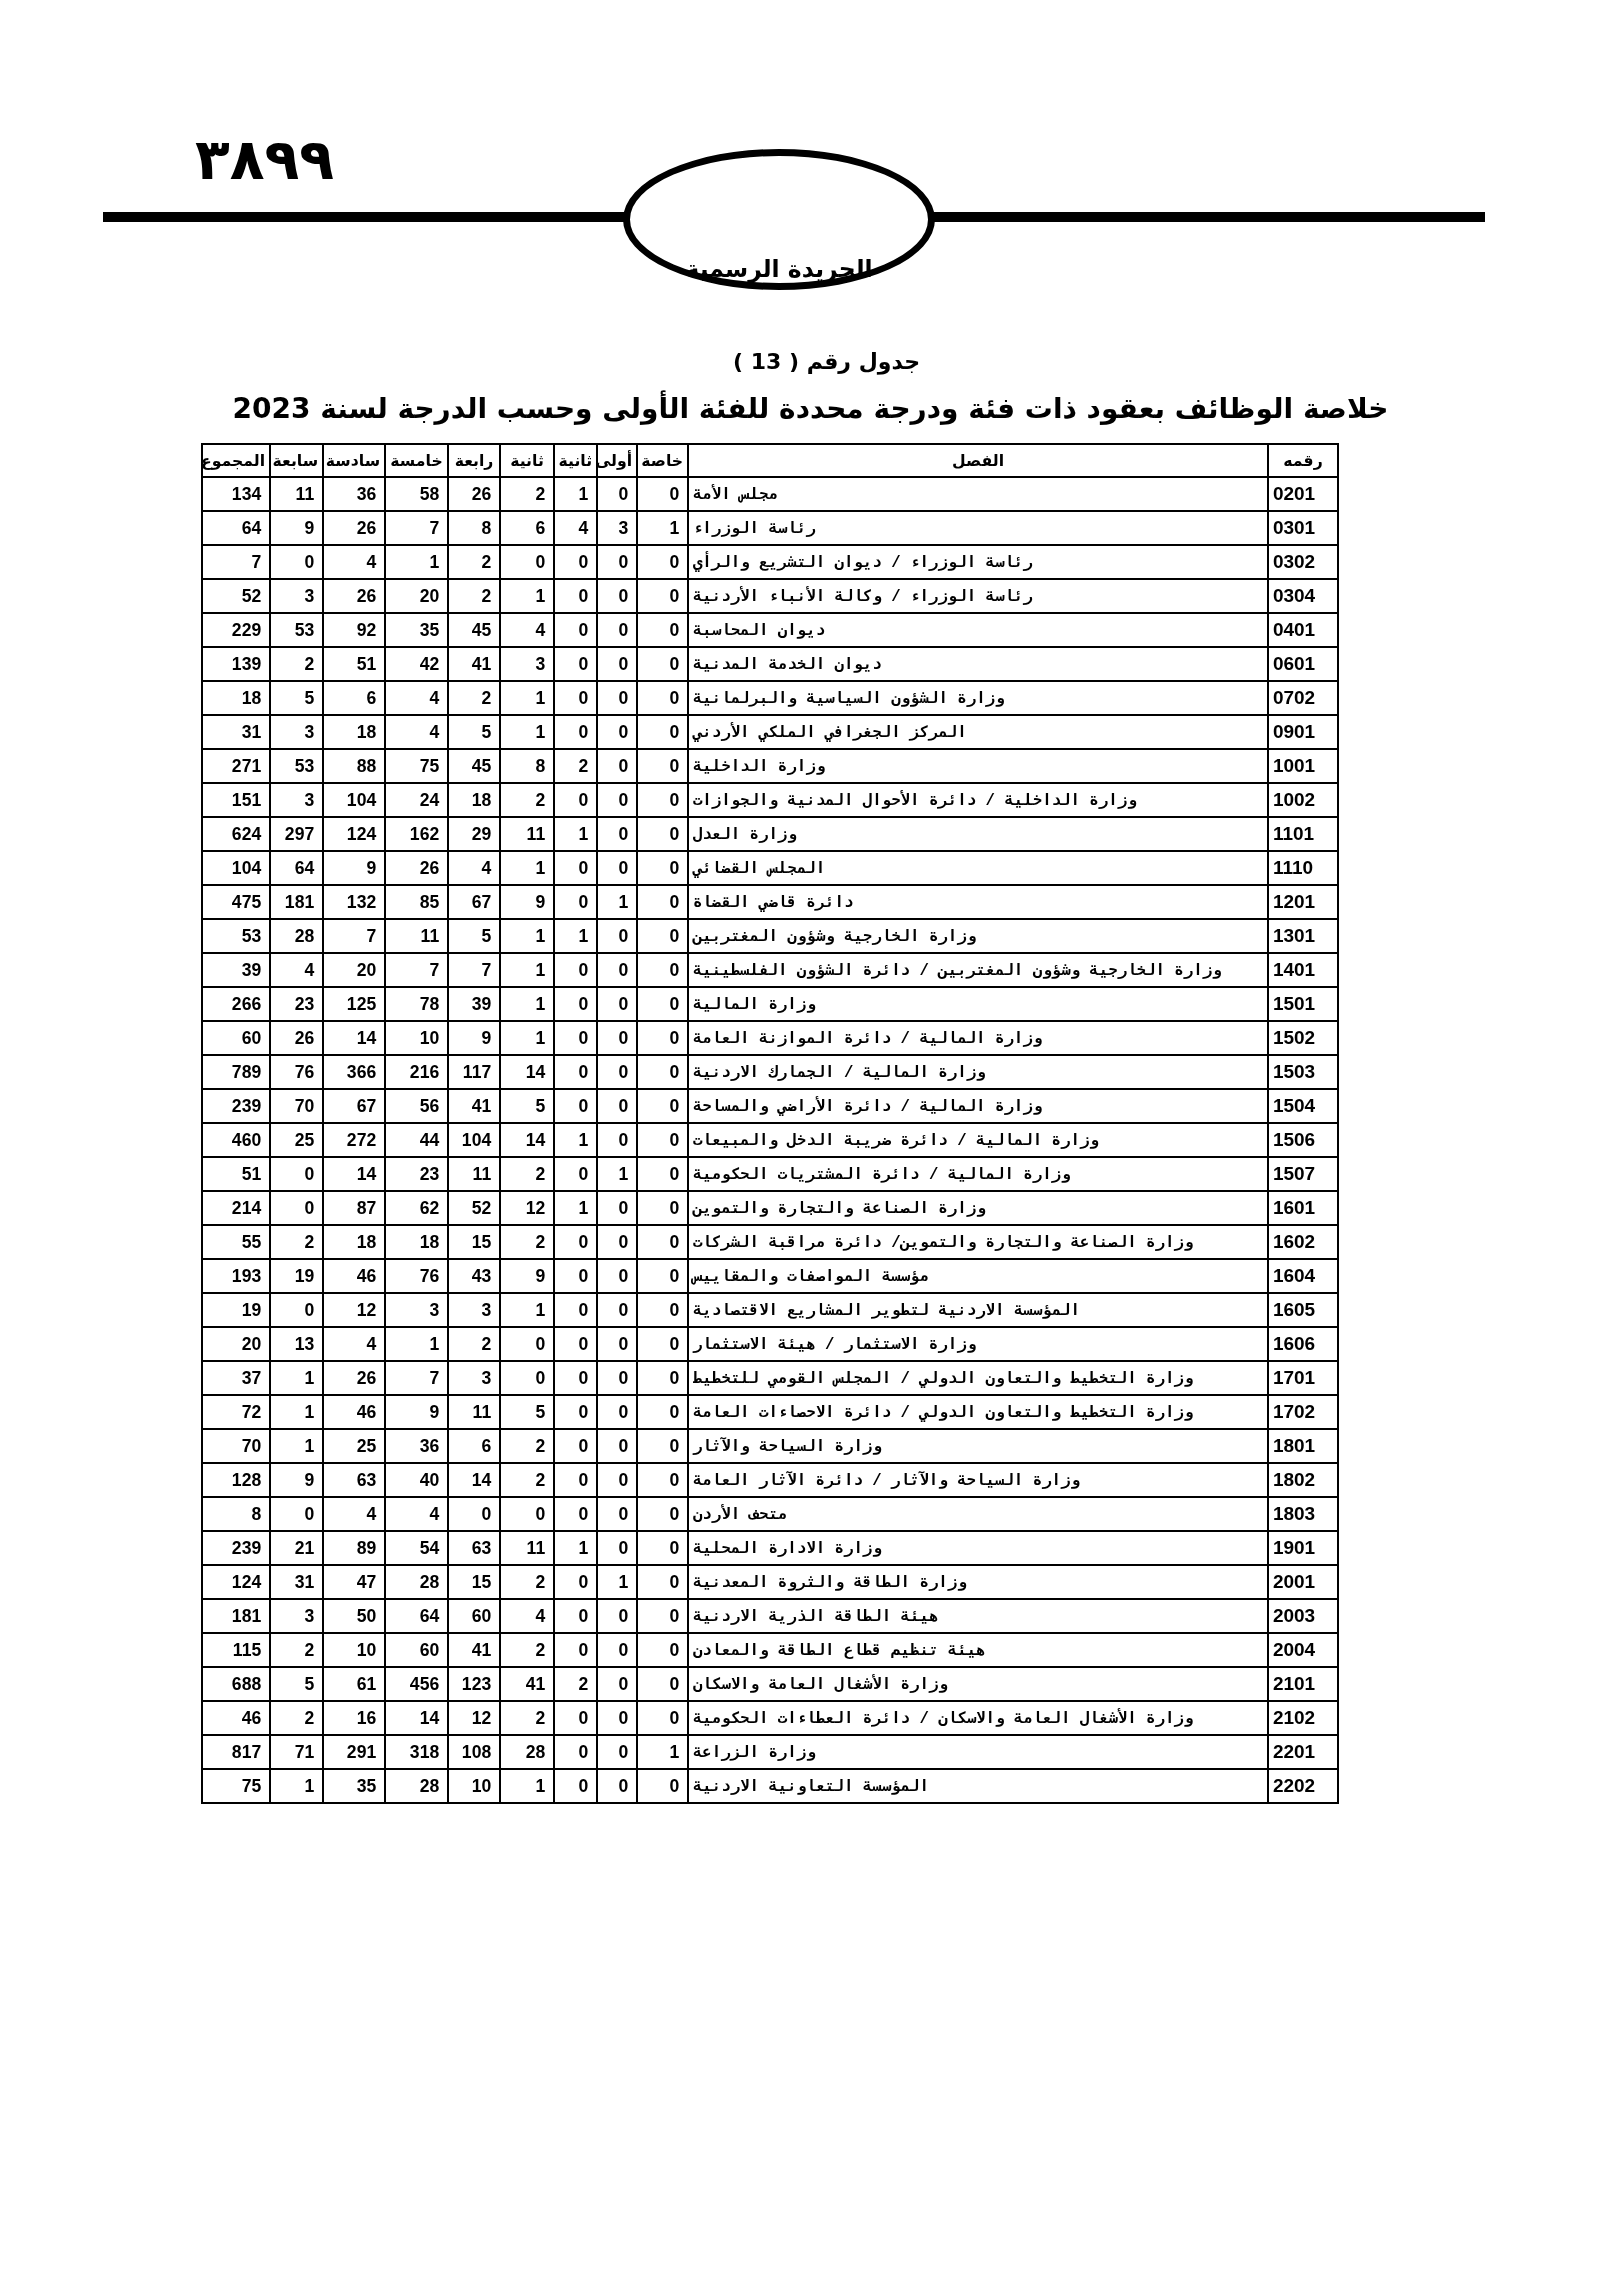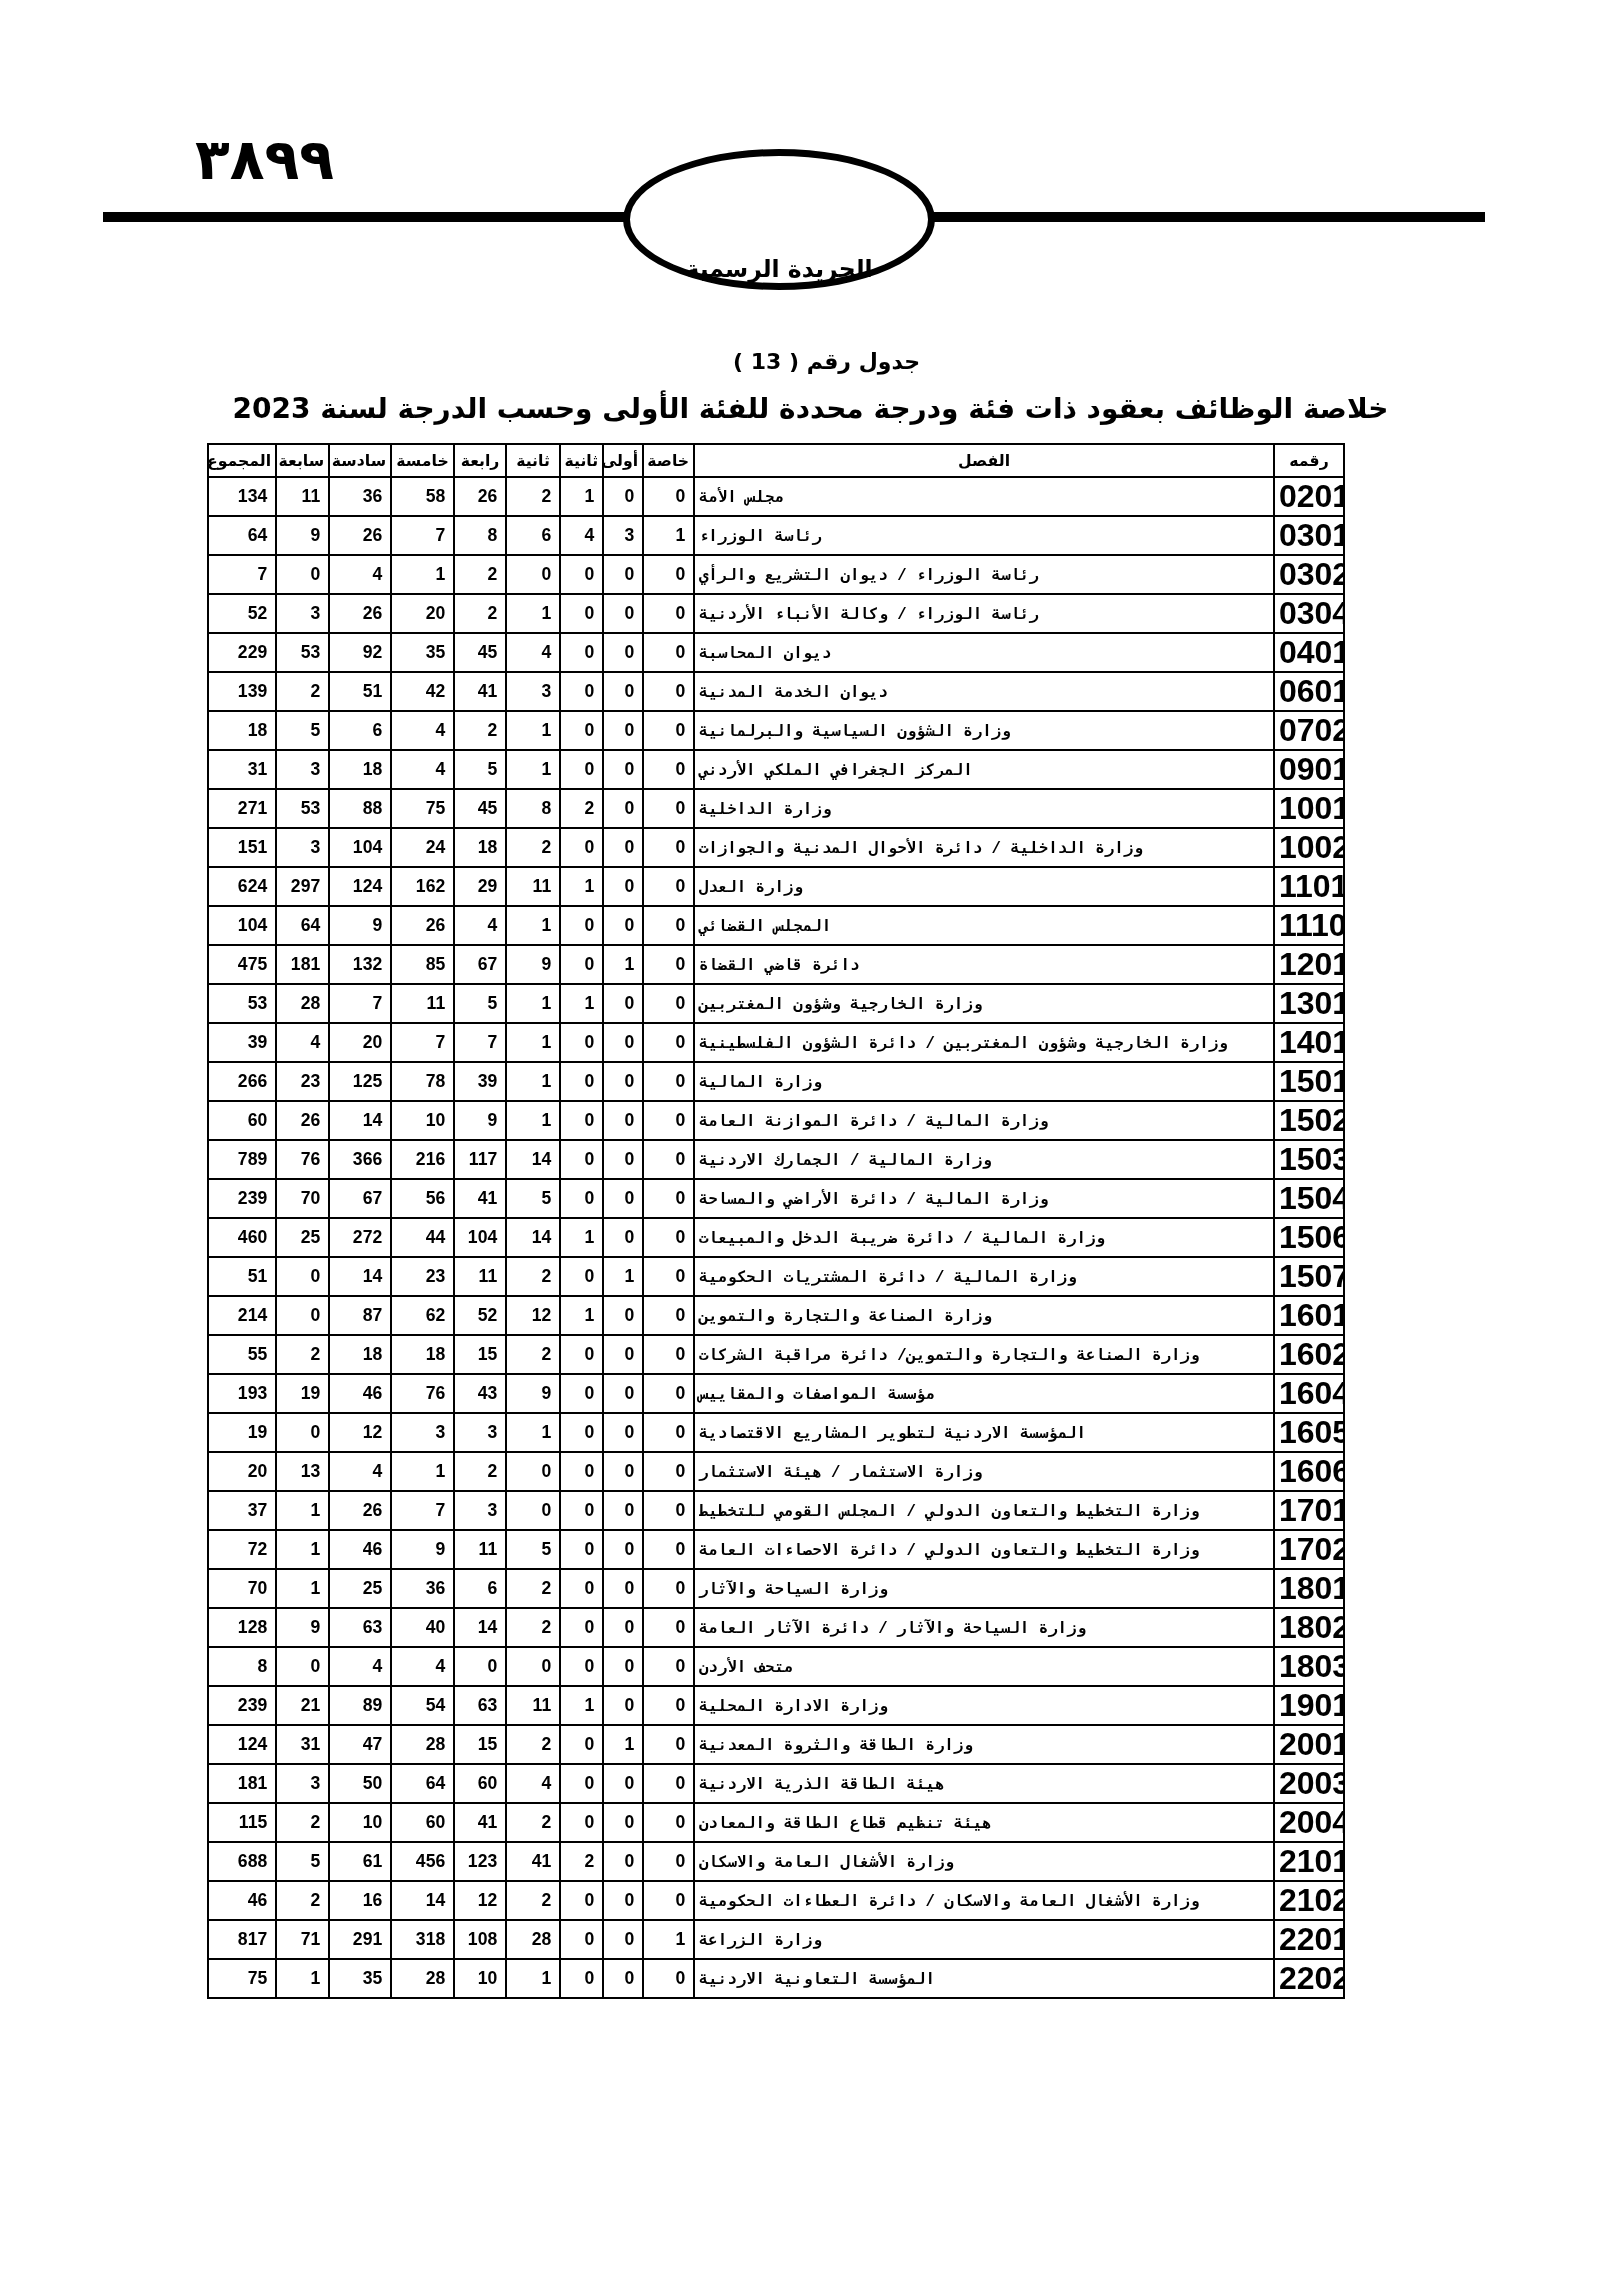--- a/index.html
+++ b/index.html
@@ -14,31 +14,31 @@
   .masthead-oval { position: absolute; left: 623px; top: 149px; width: 298px; height: 127px;
          border: 7.8px solid #000; border-radius: 50%; background: #fff;
          display: flex; align-items: flex-end; justify-content: center; }
   .masthead-title { font-family: "DejaVu Sans", sans-serif; font-weight: bold; font-size: 23.5px;
          direction: rtl; margin-top: -29px; }
   .table-title { position: absolute; left: 16px; width: 1621px; top: 349px; text-align: center;
          font-family: "DejaVu Sans", sans-serif; font-weight: bold; font-size: 22px; direction: rtl; }
   .table-subtitle { position: absolute; left: 0; width: 1621px; top: 392px; text-align: center;
          font-family: "DejaVu Sans", sans-serif; font-weight: bold; font-size: 28px; direction: rtl;
          letter-spacing: -0.5px; }
-  table.grid { position: absolute; left: 207px; top: 443px; width: 1135px;
+  table.grid { position: absolute; left: 201px; top: 443px; width: 1135px;
          border-collapse: collapse; table-layout: fixed; direction: ltr; }
   table.grid td, table.grid th { border: 2.9px solid #000; padding: 0 3.9px; height: 32px;
          font-size: 18.6px; font-weight: bold; white-space: nowrap; overflow: hidden; }
   table.grid th { height: 31px; font-family: "DejaVu Sans", sans-serif; font-size: 15.7px;
          text-align: center; direction: rtl; font-weight: bold; }
   table.grid td.num { text-align: right; padding-right: 7.8px;
          font-family: "Liberation Sans Narrow", "Liberation Sans", sans-serif; font-size: 17.6px; }
   table.grid td.name { text-align: left; direction: rtl; font-family: Liberation Mono, monospace;
          font-size: 15.7px; padding-right: 4px; }
-  table.grid td.code { text-align: left; padding-left: 3.9px; font-size: 32px; }
+  table.grid td.code { text-align: left; padding-left: 3.9px; font-size: 19px; }
   table.grid tr.row td { height: 32px; }
 </style>
 </head>
 <body>
 
 <div class="page-number">٣٨٩٩</div>
 <div class="rule rule-left"></div>
 <div class="rule rule-right"></div>
 <div class="masthead-oval">
   <span class="masthead-title">الجريدة الرسمية</span>

